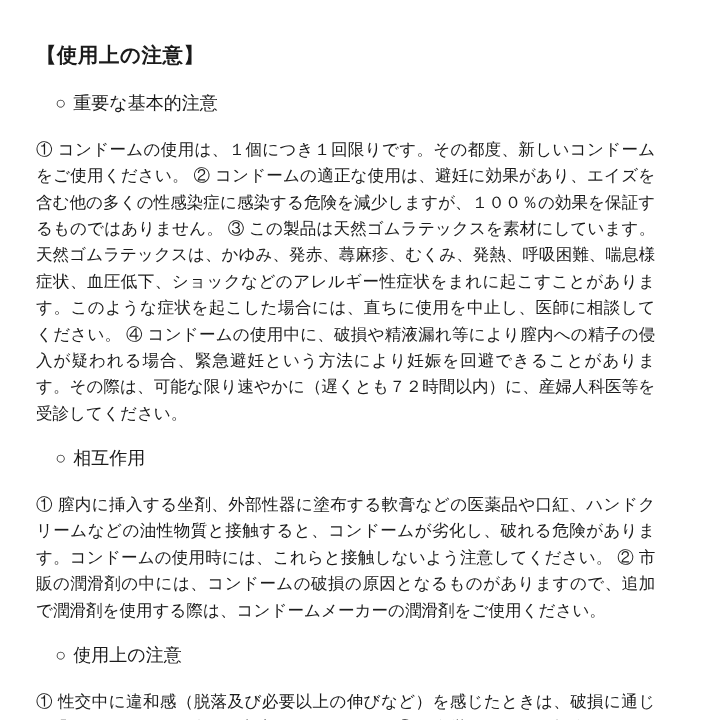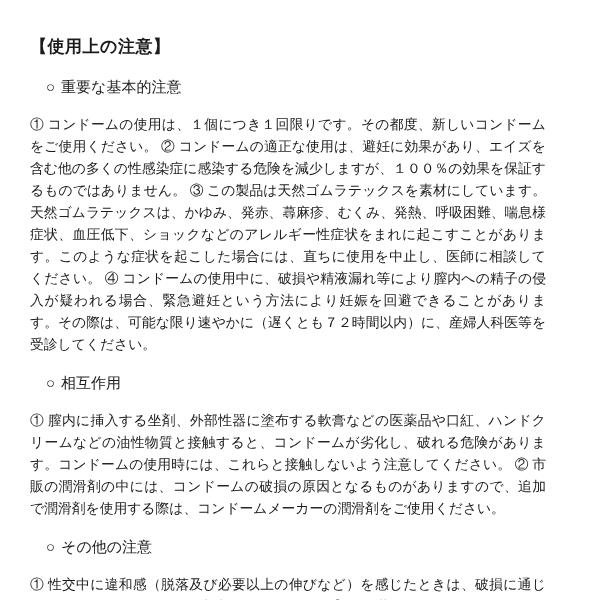--- a/index.html
+++ b/index.html
@@ -8,21 +8,21 @@
     background: #ffffff;
   }
   .page {
     position: relative;
     width: 576px;
     height: 600px;
     background: #ffffff;
     box-sizing: border-box;
     padding: 34px 30px 0 30px;
     color: #1b1b1b;
-    font-family: Liberation Serif, serif;
+    font-family: Liberation Sans, sans-serif;
     overflow: hidden;
   }
   .doc-title {
     font-size: 17px;
     font-weight: bold;
     line-height: 26px;
     margin: 0 0 8px 0;
     letter-spacing: 0.5px;
   }
   .section-heading {
@@ -56,17 +56,17 @@
     <h2 class="section-heading"><span class="section-bullet">○</span><span>重要な基本的注意</span></h2>
     <p class="section-body">① コンドームの使用は、１個につき１回限りです。その都度、新しいコンドームをご使用ください。 ② コンドームの適正な使用は、避妊に効果があり、エイズを含む他の多くの性感染症に感染する危険を減少しますが、１００％の効果を保証するものではありません。 ③ この製品は天然ゴムラテックスを素材にしています。天然ゴムラテックスは、かゆみ、発赤、蕁麻疹、むくみ、発熱、呼吸困難、喘息様症状、血圧低下、ショックなどのアレルギー性症状をまれに起こすことがあります。このような症状を起こした場合には、直ちに使用を中止し、医師に相談してください。 ④ コンドームの使用中に、破損や精液漏れ等により膣内への精子の侵入が疑われる場合、緊急避妊という方法により妊娠を回避できることがあります。その際は、可能な限り速やかに（遅くとも７２時間以内）に、産婦人科医等を受診してください。</p>
   </div>
 
   <div class="section">
     <h2 class="section-heading"><span class="section-bullet">○</span><span>相互作用</span></h2>
     <p class="section-body">① 膣内に挿入する坐剤、外部性器に塗布する軟膏などの医薬品や口紅、ハンドクリームなどの油性物質と接触すると、コンドームが劣化し、破れる危険があります。コンドームの使用時には、これらと接触しないよう注意してください。 ② 市販の潤滑剤の中には、コンドームの破損の原因となるものがありますので、追加で潤滑剤を使用する際は、コンドームメーカーの潤滑剤をご使用ください。</p>
   </div>
 
   <div class="section">
-    <h2 class="section-heading"><span class="section-bullet">○</span><span>その他の注意</span></h2>
+    <h2 class="section-heading"><span class="section-bullet">○</span><span>使用上の注意</span></h2>
     <p class="section-body">① 性交中に違和感（脱落及び必要以上の伸びなど）を感じたときは、破損に通じる恐れがあるので、使用を中止してください。 ② 個包装が明らかに損傷している場合は、それを破棄して、新品を使用してください。 ③ このコンドームは膣内に挿入する性行為に適用するよう設計されています。これ以外の用途での使用は破れる危険があります。 ④ 使用期限を過ぎたコンドームは破れる危険があります。</p>
   </div>
 
 </div>
 
 </body></html>

